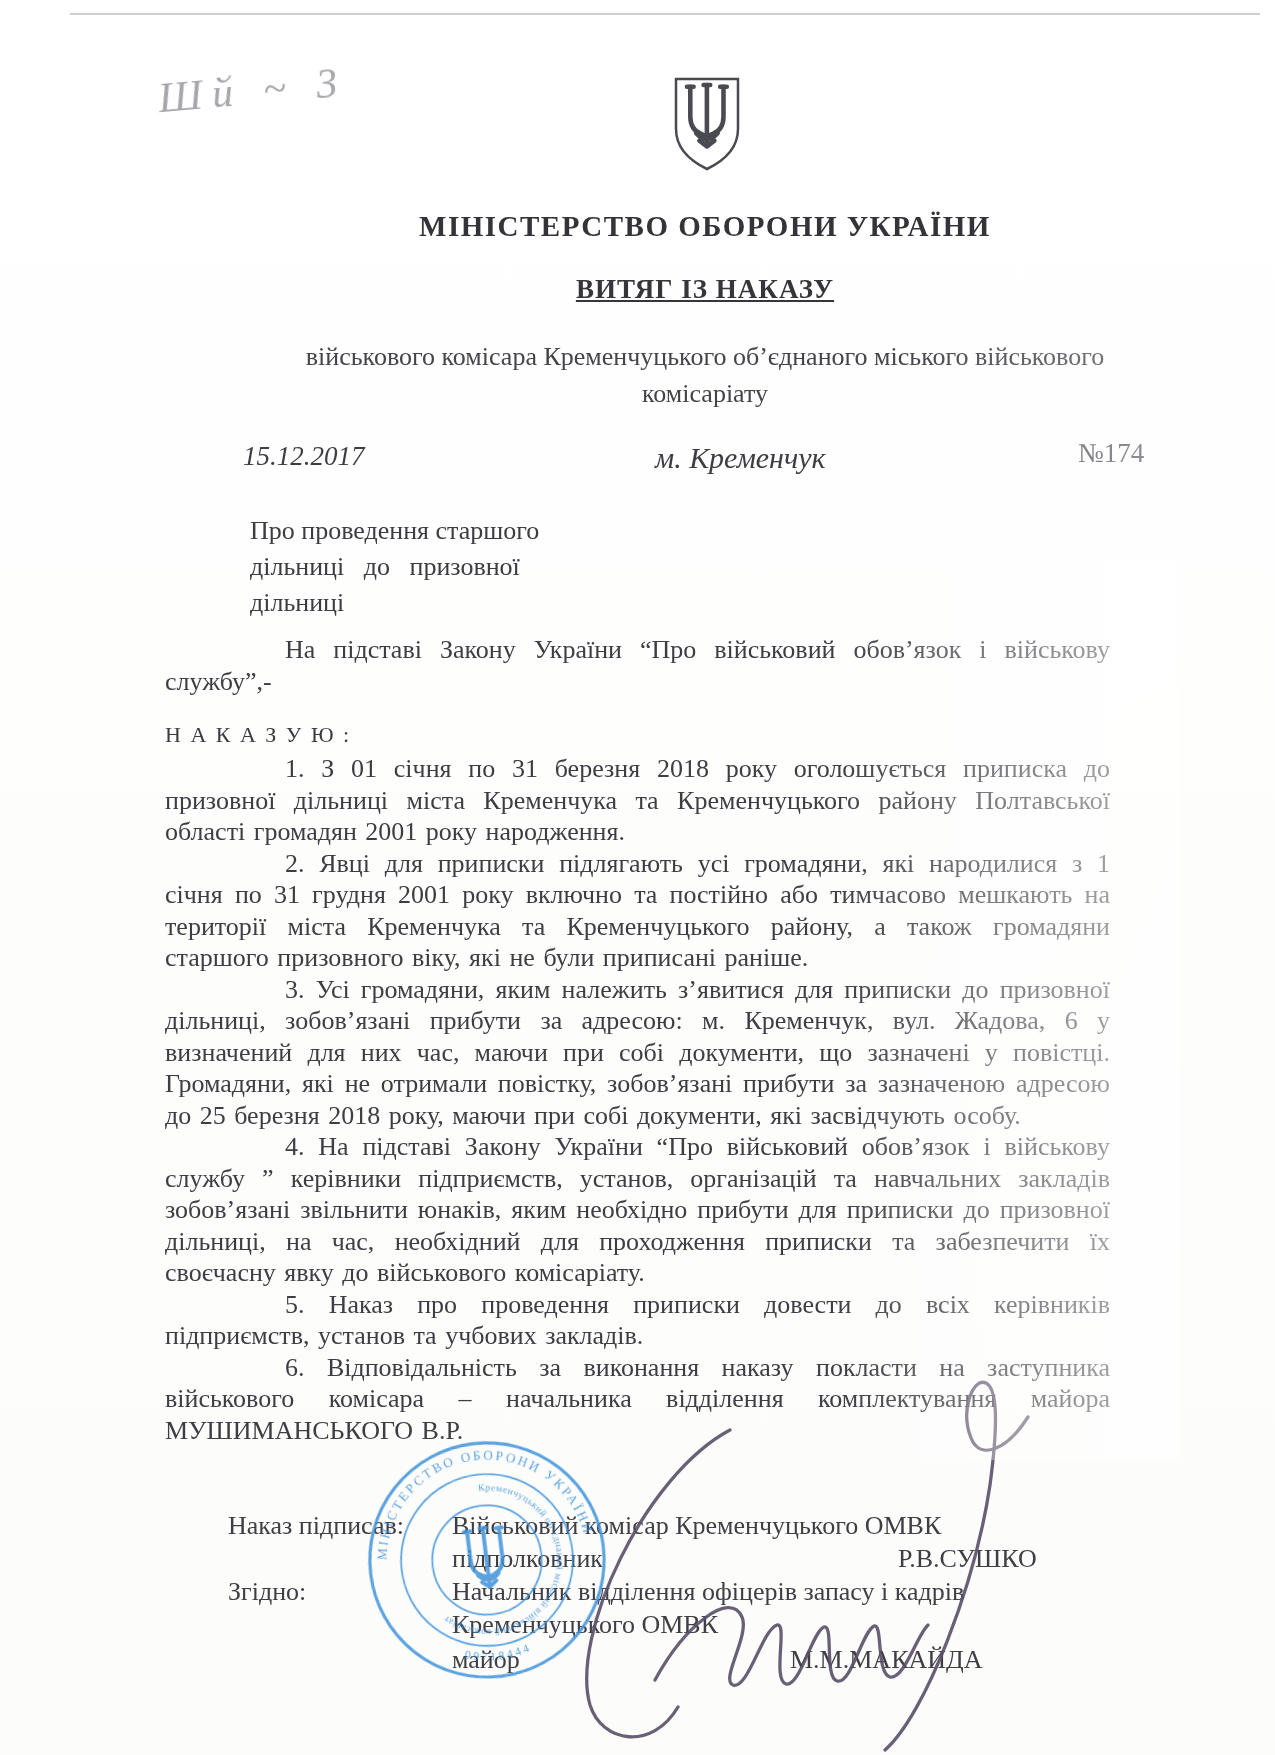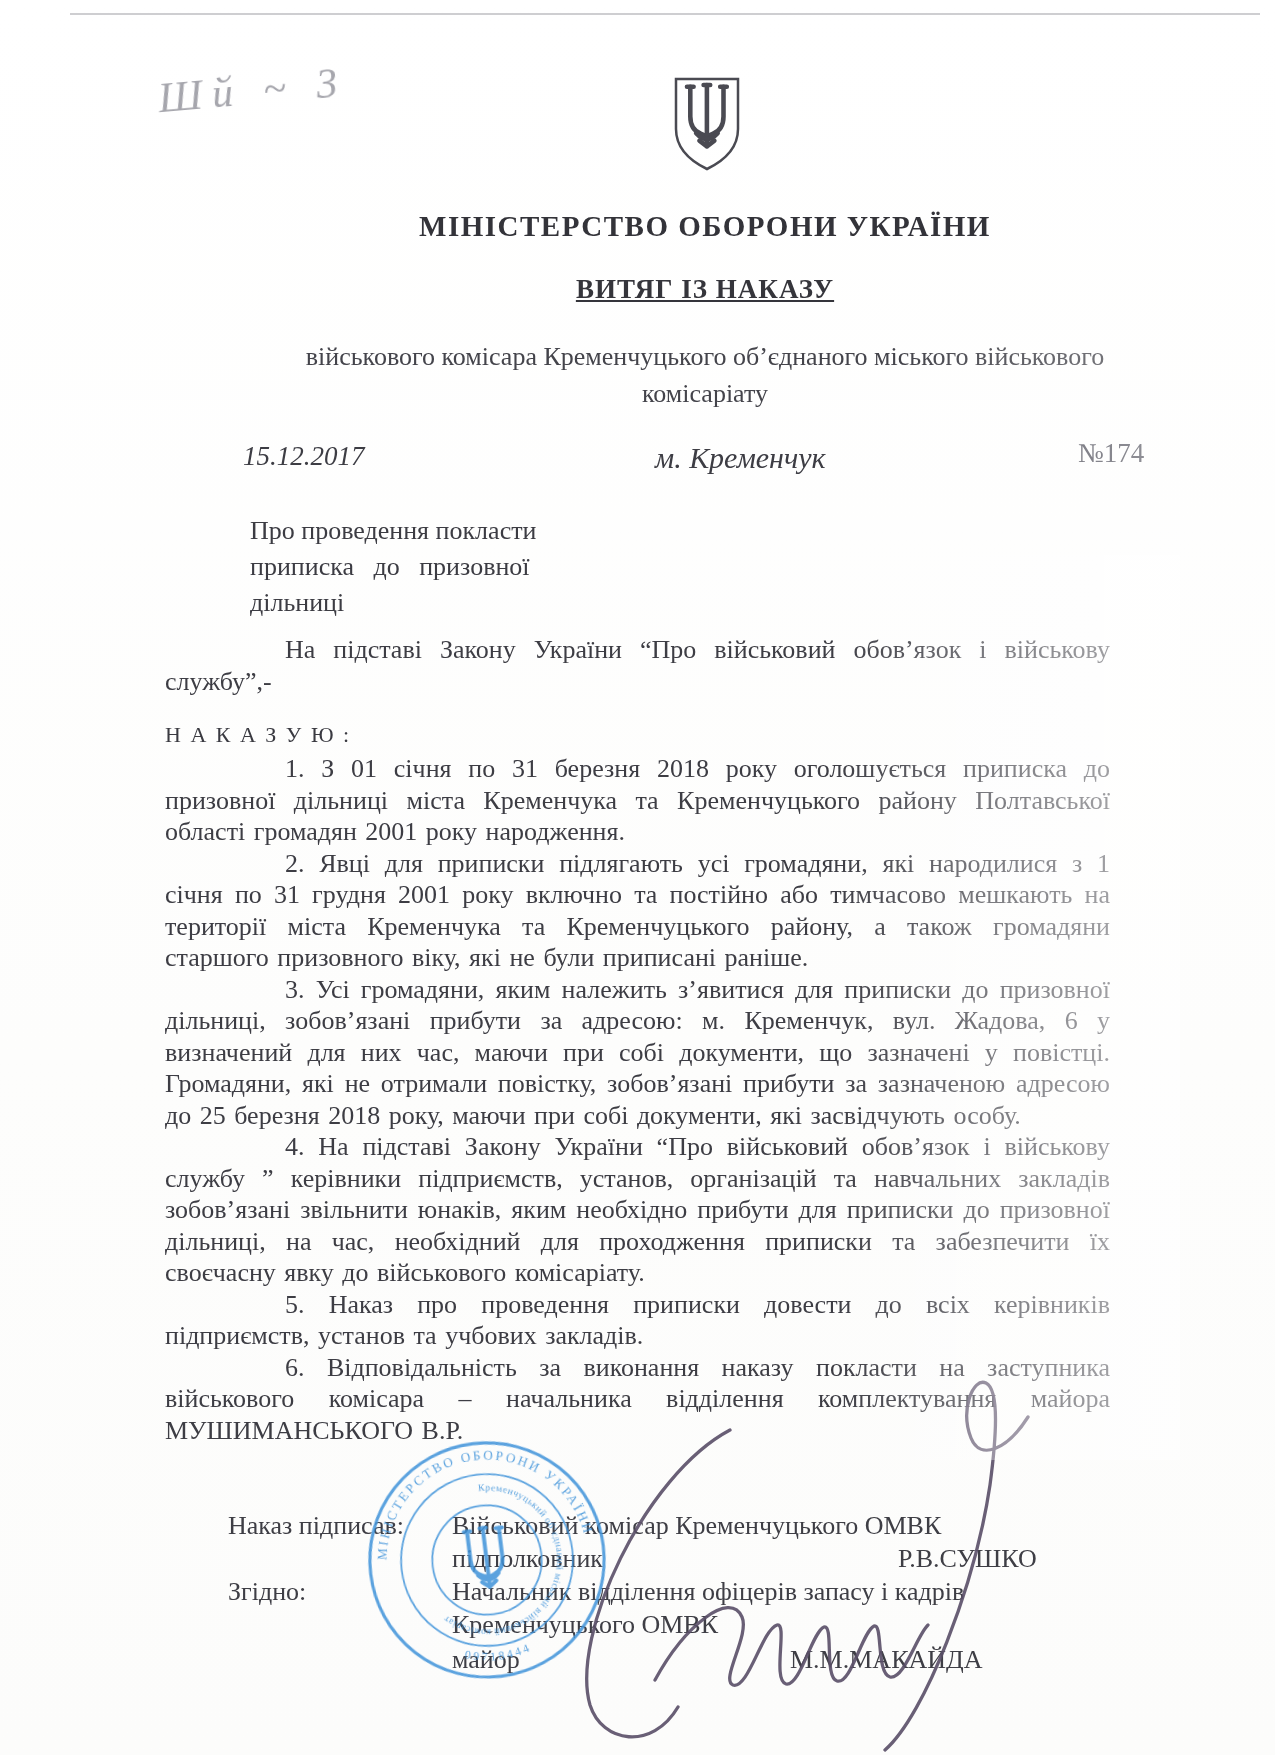--- a/index.html
+++ b/index.html
@@ -79,22 +79,22 @@
   <div class="title-1">МІНІСТЕРСТВО ОБОРОНИ УКРАЇНИ</div>
   <div class="title-2">ВИТЯГ ІЗ НАКАЗУ</div>
   <div class="issuer-1">військового комісара Кременчуцького об’єднаного міського військового</div>
   <div class="issuer-2">комісаріату</div>
 
   <div class="meta-date">15.12.2017</div>
   <div class="meta-city">м. Кременчук</div>
   <div class="meta-num">№174</div>
 
   <div class="subject">
-    <div>Про проведення покласти</div>
-    <div class="l2">приписка до призовної</div>
+    <div>Про проведення старшого</div>
+    <div class="l2">дільниці до призовної</div>
     <div>дільниці</div>
   </div>
 
   <div class="preamble">На підставі Закону України “Про військовий обов’язок і військову службу”,-</div>
 
   <div class="order-word">Н А К А З У Ю :</div>
 
   <div class="body-text">
     <p class="para">1. З 01 січня по 31 березня 2018 року оголошується приписка до призовної дільниці міста Кременчука та Кременчуцького району Полтавської області громадян 2001 року народження.</p>
     <p class="para">2. Явці для приписки підлягають усі громадяни, які народилися з 1 січня по 31 грудня 2001 року включно та постійно або тимчасово мешкають на території міста Кременчука та Кременчуцького району, а також громадяни старшого призовного віку, які не були приписані раніше.</p>

